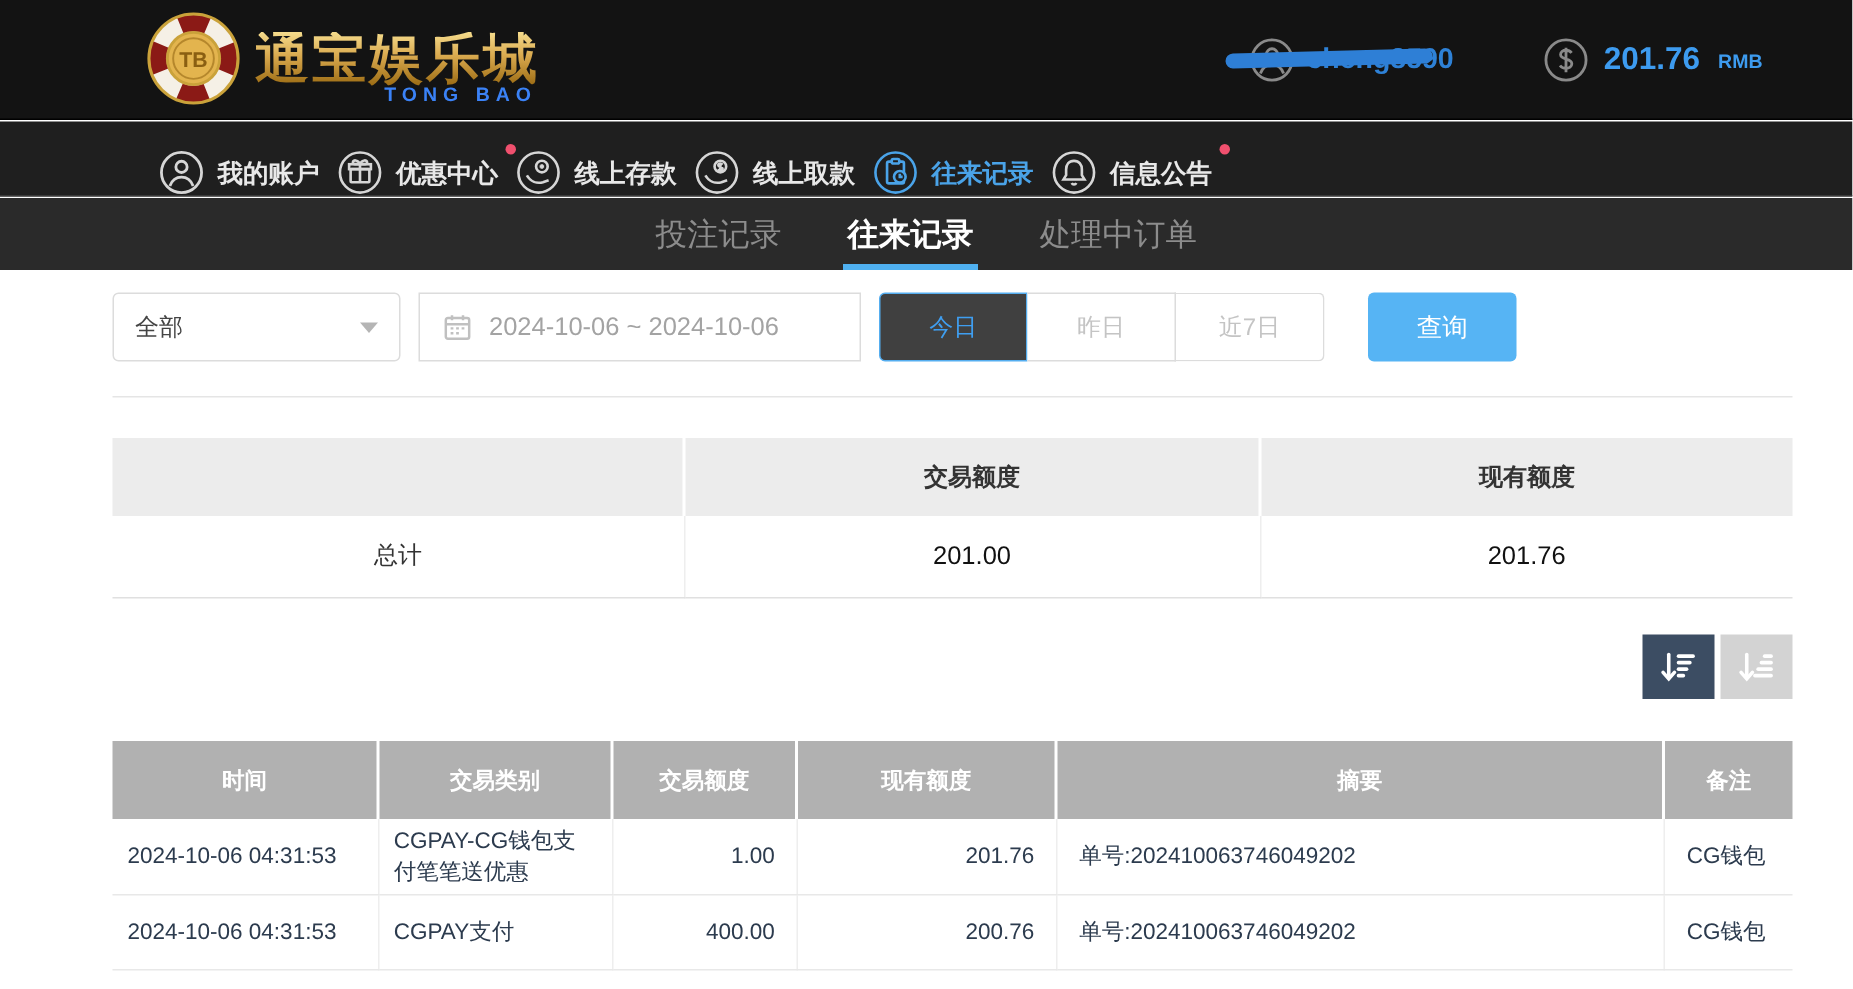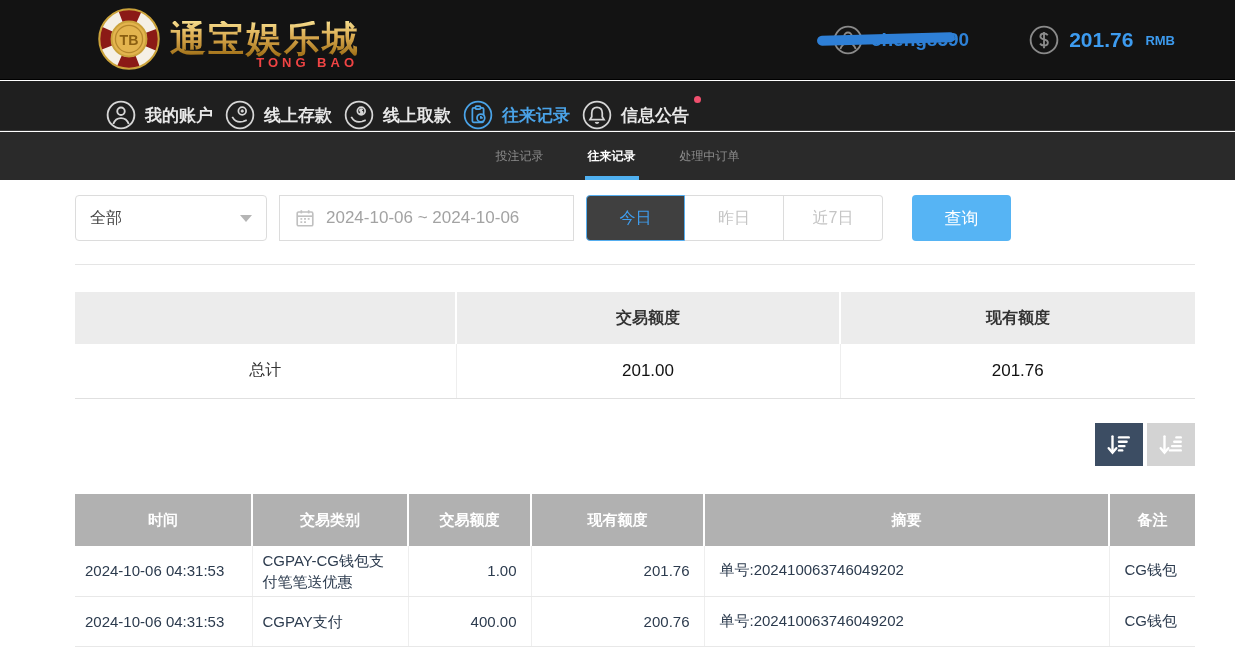--- a/index.html
+++ b/index.html
@@ -7,41 +7,41 @@
   .page { position:relative; width:1235px; height:659px; overflow:hidden; background:#fff; }
 
   
   .hdr { position:absolute; top:0; left:0; width:1235px; height:80px; background:#131313; border-bottom:1px solid #000; }
   .logo { position:absolute; left:98px; top:8px; display:flex; align-items:center; gap:10px; cursor:pointer; }
   .chip { width:62px; height:62px; }
   .brand { position:relative; line-height:1; }
   .brand-cn { font-size:36px; font-weight:bold; letter-spacing:2px;
     background:linear-gradient(180deg,#f6dd8e 0%,#d9a94e 45%,#9c6c14 100%);
     -webkit-background-clip:text; background-clip:text; color:transparent; }
-  .brand-en { position:absolute; right:2px; bottom:-12px; font-size:13px; font-weight:bold; letter-spacing:4px; color:#ef4444; }
+  .brand-en { position:absolute; right:2px; bottom:-12px; font-size:13px; font-weight:bold; letter-spacing:4px; color:#3b82f6; }
   .hdr-right { position:absolute; right:60px; top:0; height:80px; display:flex; align-items:center; gap:60px; }
   .user-box { position:relative; display:flex; align-items:center; gap:8px; cursor:pointer; }
   .user-name { font-size:19px; color:#2e81d6; font-weight:600; }
   .scribble { position:absolute; left:-16px; top:9px; width:138px; height:10px; background:#2e7fd6; border-radius:6px; transform:rotate(-1.5deg); }
   .bal-box { display:flex; align-items:center; gap:10px; }
   .bal-amt { font-size:21px; color:#3d9bef; font-weight:600; }
   .bal-cur { font-size:13px; color:#3d9bef; font-weight:600; margin-left:2px; }
   .circ-ico { color:#8a8a8a; }
 
   
   .nav { position:absolute; top:81px; left:0; width:1235px; height:50px; background:#1f1f1f; border-bottom:1px solid #3a3a3a; display:flex; align-items:flex-end; padding-left:100px; }
   .nav-item { position:relative; display:flex; align-items:center; gap:9px; color:#e8e8e8; font-size:17px; font-weight:600; cursor:pointer; padding:0 6px; }
   .nav-item .nico { color:#d6d6d6; display:flex; }
   .nav-item.active { color:#4aa3e8; }
   .nav-item.active .nico { color:#4aa3e8; }
   .dot { position:absolute; top:-4px; right:-6px; width:7px; height:7px; border-radius:50%; background:#f0506e; }
 
   
   .tabbar { position:absolute; top:132px; left:0; width:1235px; height:48px; background:#2a2a2a; display:flex; justify-content:center; align-items:center; gap:40px; }
-  .tab { position:relative; height:48px; display:flex; align-items:center; font-size:12px; color:#8c8c8c; cursor:pointer; padding:14px 2px; }
+  .tab { position:relative; height:48px; display:flex; align-items:center; font-size:21px; color:#8c8c8c; cursor:pointer; padding:14px 2px; }
   .tab.active { color:#ffffff; font-weight:600; }
   .tab.active::after { content:""; position:absolute; left:-1px; right:-1px; bottom:0; height:4px; background:#4fb0f0; }
 
   
   .content { position:absolute; top:180px; left:0; width:1235px; height:479px; background:#fff; }
 
   .filters { position:absolute; top:15px; left:75px; display:flex; align-items:center; }
   .sel { width:192px; height:46px; border:1px solid #dcdcdc; border-radius:4px; display:flex; align-items:center; justify-content:space-between; padding:0 14px; font-size:16px; color:#444; cursor:pointer; }
   .caret { width:0; height:0; border-left:6px solid transparent; border-right:6px solid transparent; border-top:7px solid #b5b5b5; }
   .date-box { margin-left:12px; width:295px; height:46px; border:1px solid #dcdcdc; border-radius:0; display:flex; align-items:center; gap:10px; padding:0 14px; font-size:17px; color:#a3a3a3; cursor:pointer; }
@@ -126,20 +126,33 @@
   <div class="nav">
     <div class="nav-item">
       <span class="nico">
         <svg width="30" height="30" viewBox="0 0 24 24" fill="none" stroke="currentColor" stroke-width="1.5">
           <circle cx="12" cy="12" r="10.7"></circle>
             <circle cx="12" cy="9" r="3"></circle>
           <path d="M5.8 19.2c1.2-3.2 3.5-4.7 6.2-4.7s5 1.5 6.2 4.7"></path>
         </svg>
         </span>
       <span>我的账户</span>
+    </div>
+    <div class="nav-item">
+      <span class="nico">
+        <svg width="30" height="30" viewBox="0 0 24 24" fill="none" stroke="currentColor" stroke-width="1.4">
+          <circle cx="12" cy="12" r="10.7"></circle>
+          <rect x="7" y="10.2" width="10" height="7" rx="0.5"></rect>
+          <rect x="6.2" y="7.6" width="11.6" height="2.6"></rect>
+          <line x1="12" y1="7.6" x2="12" y2="17.2"></line>
+          <path d="M12 7.4c-1.2-2.4-3.8-2.2-3.8-.8 0 1.2 2.2 1 3.8.8zM12 7.4c1.2-2.4 3.8-2.2 3.8-.8 0 1.2-2.2 1-3.8.8z"></path>
+        </svg>
+        </span>
+      <span>优惠中心</span>
+      <span class="dot"></span>
     </div>
     <div class="nav-item">
       <span class="nico">
         <svg width="30" height="30" viewBox="0 0 24 24" fill="none" stroke="currentColor" stroke-width="1.4">
           <circle cx="12" cy="12" r="10.7"></circle>
           <circle cx="13.8" cy="8.8" r="3.1"></circle>
           <path d="M12.6 8.8h2.4M13.8 7.6v2.4"></path>
           <path d="M5.8 13.5c2 3.4 5.4 4.6 8.6 3.7l3-1.1"></path>
         </svg>
         </span>

